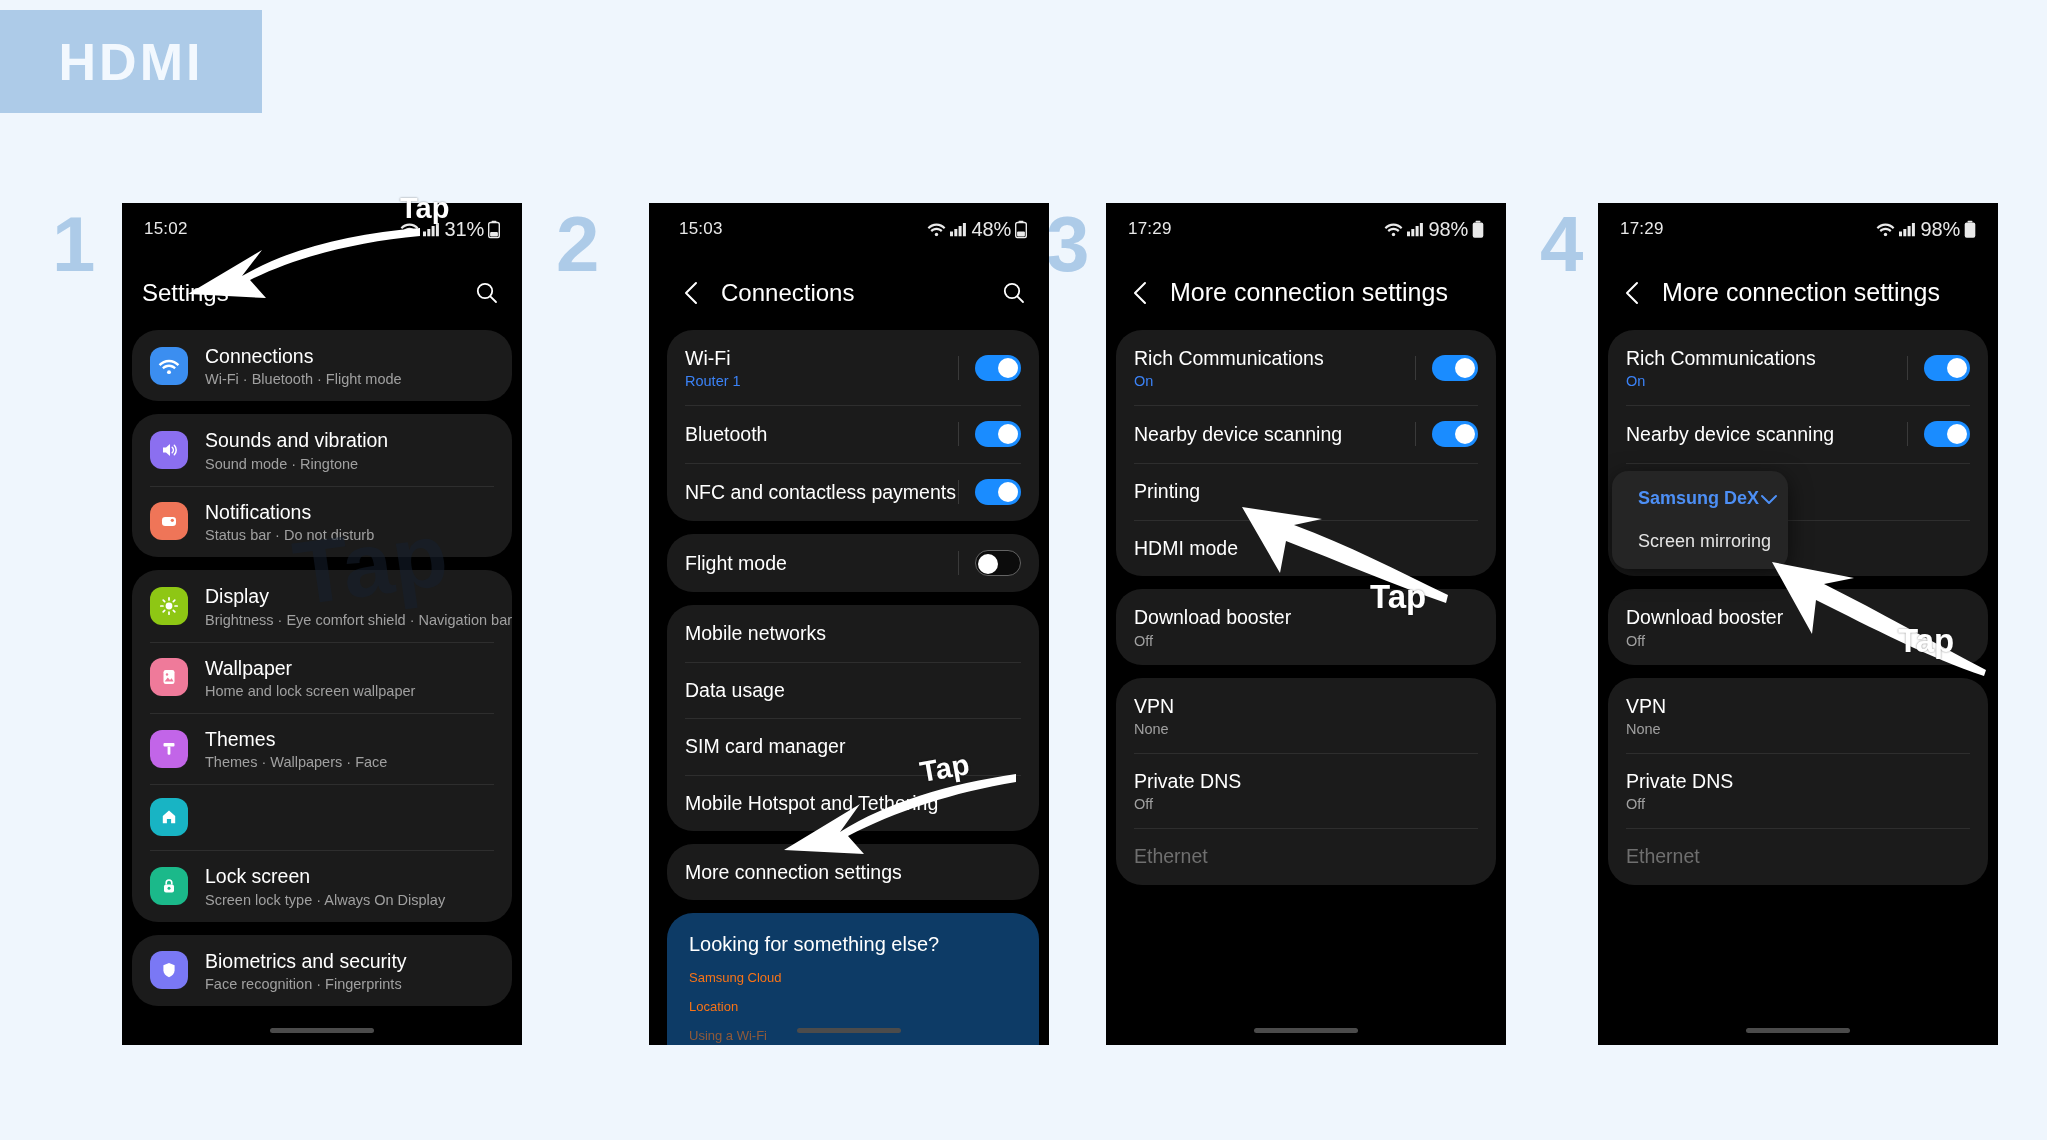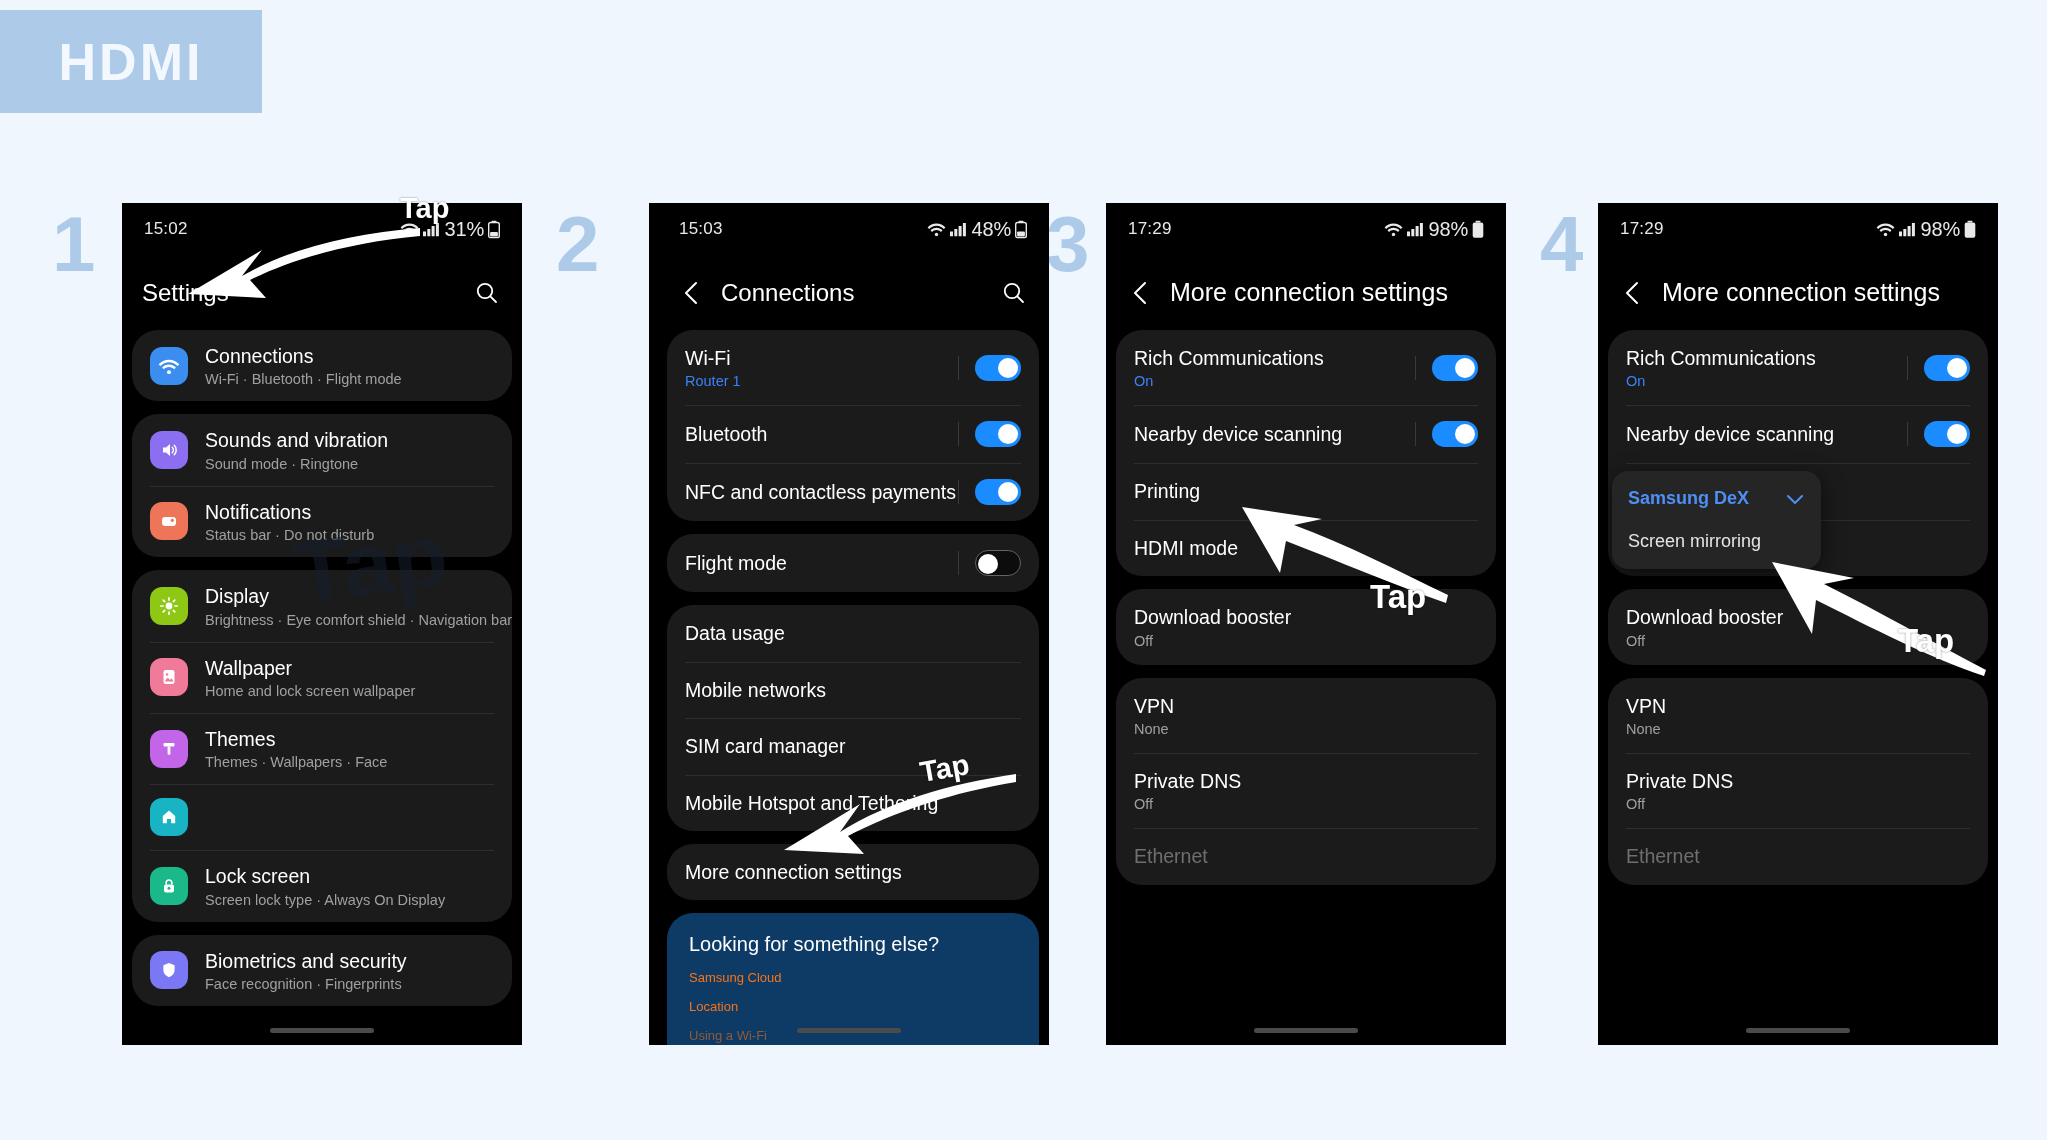--- a/index.html
+++ b/index.html
@@ -133,25 +133,25 @@
     padding: 20px 22px 12px 22px;
   }
   .promo .h { color: #fff; font-size: 20px; margin-bottom: 14px; }
   .promo .lk { color: #f97316; font-size: 13px; margin-bottom: 14px; }
   .promo .lk.cut { opacity: .55; }
 
   
   .dropdown {
     position: absolute;
     left: 14px; top: 268px;
-    width: 209px;
+    width: 176px;
     background: #252525;
     border-radius: 16px;
     box-shadow: 0 6px 22px rgba(0,0,0,.6);
-    padding: 6px 0;
+    padding: 6px 10px;
     z-index: 30;
   }
   .dropdown .dd-item {
     display: flex; align-items: center; justify-content: space-between;
     padding: 11px 16px;
     font-size: 18px; color: #e4e4e4;
     white-space: nowrap;
   }
   .dropdown .dd-item.sel { color: #4d8ff5; font-weight: bold; }
   .dropdown .dd-item .chk { width: 20px; height: 20px; }
@@ -460,26 +460,26 @@
               <span class="tgl off">
                 <span class="knob"></span>
               </span>
             </span>
         </div>
       </div>
 
       <div class="card">
         <div class="row">
           <span class="texts">
+              <span class="t1" style="display:block">Mobile networks</span>
+            </span>
+        </div>
+        <div class="row">
+          <span class="texts">
               <span class="t1" style="display:block">Data usage</span>
-            </span>
-        </div>
-        <div class="row">
-          <span class="texts">
-              <span class="t1" style="display:block">Mobile networks</span>
             </span>
         </div>
         <div class="row">
           <span class="texts">
               <span class="t1" style="display:block">SIM card manager</span>
             </span>
         </div>
         <div class="row">
           <span class="texts">
               <span class="t1" style="display:block">Mobile Hotspot and Tethering</span>

